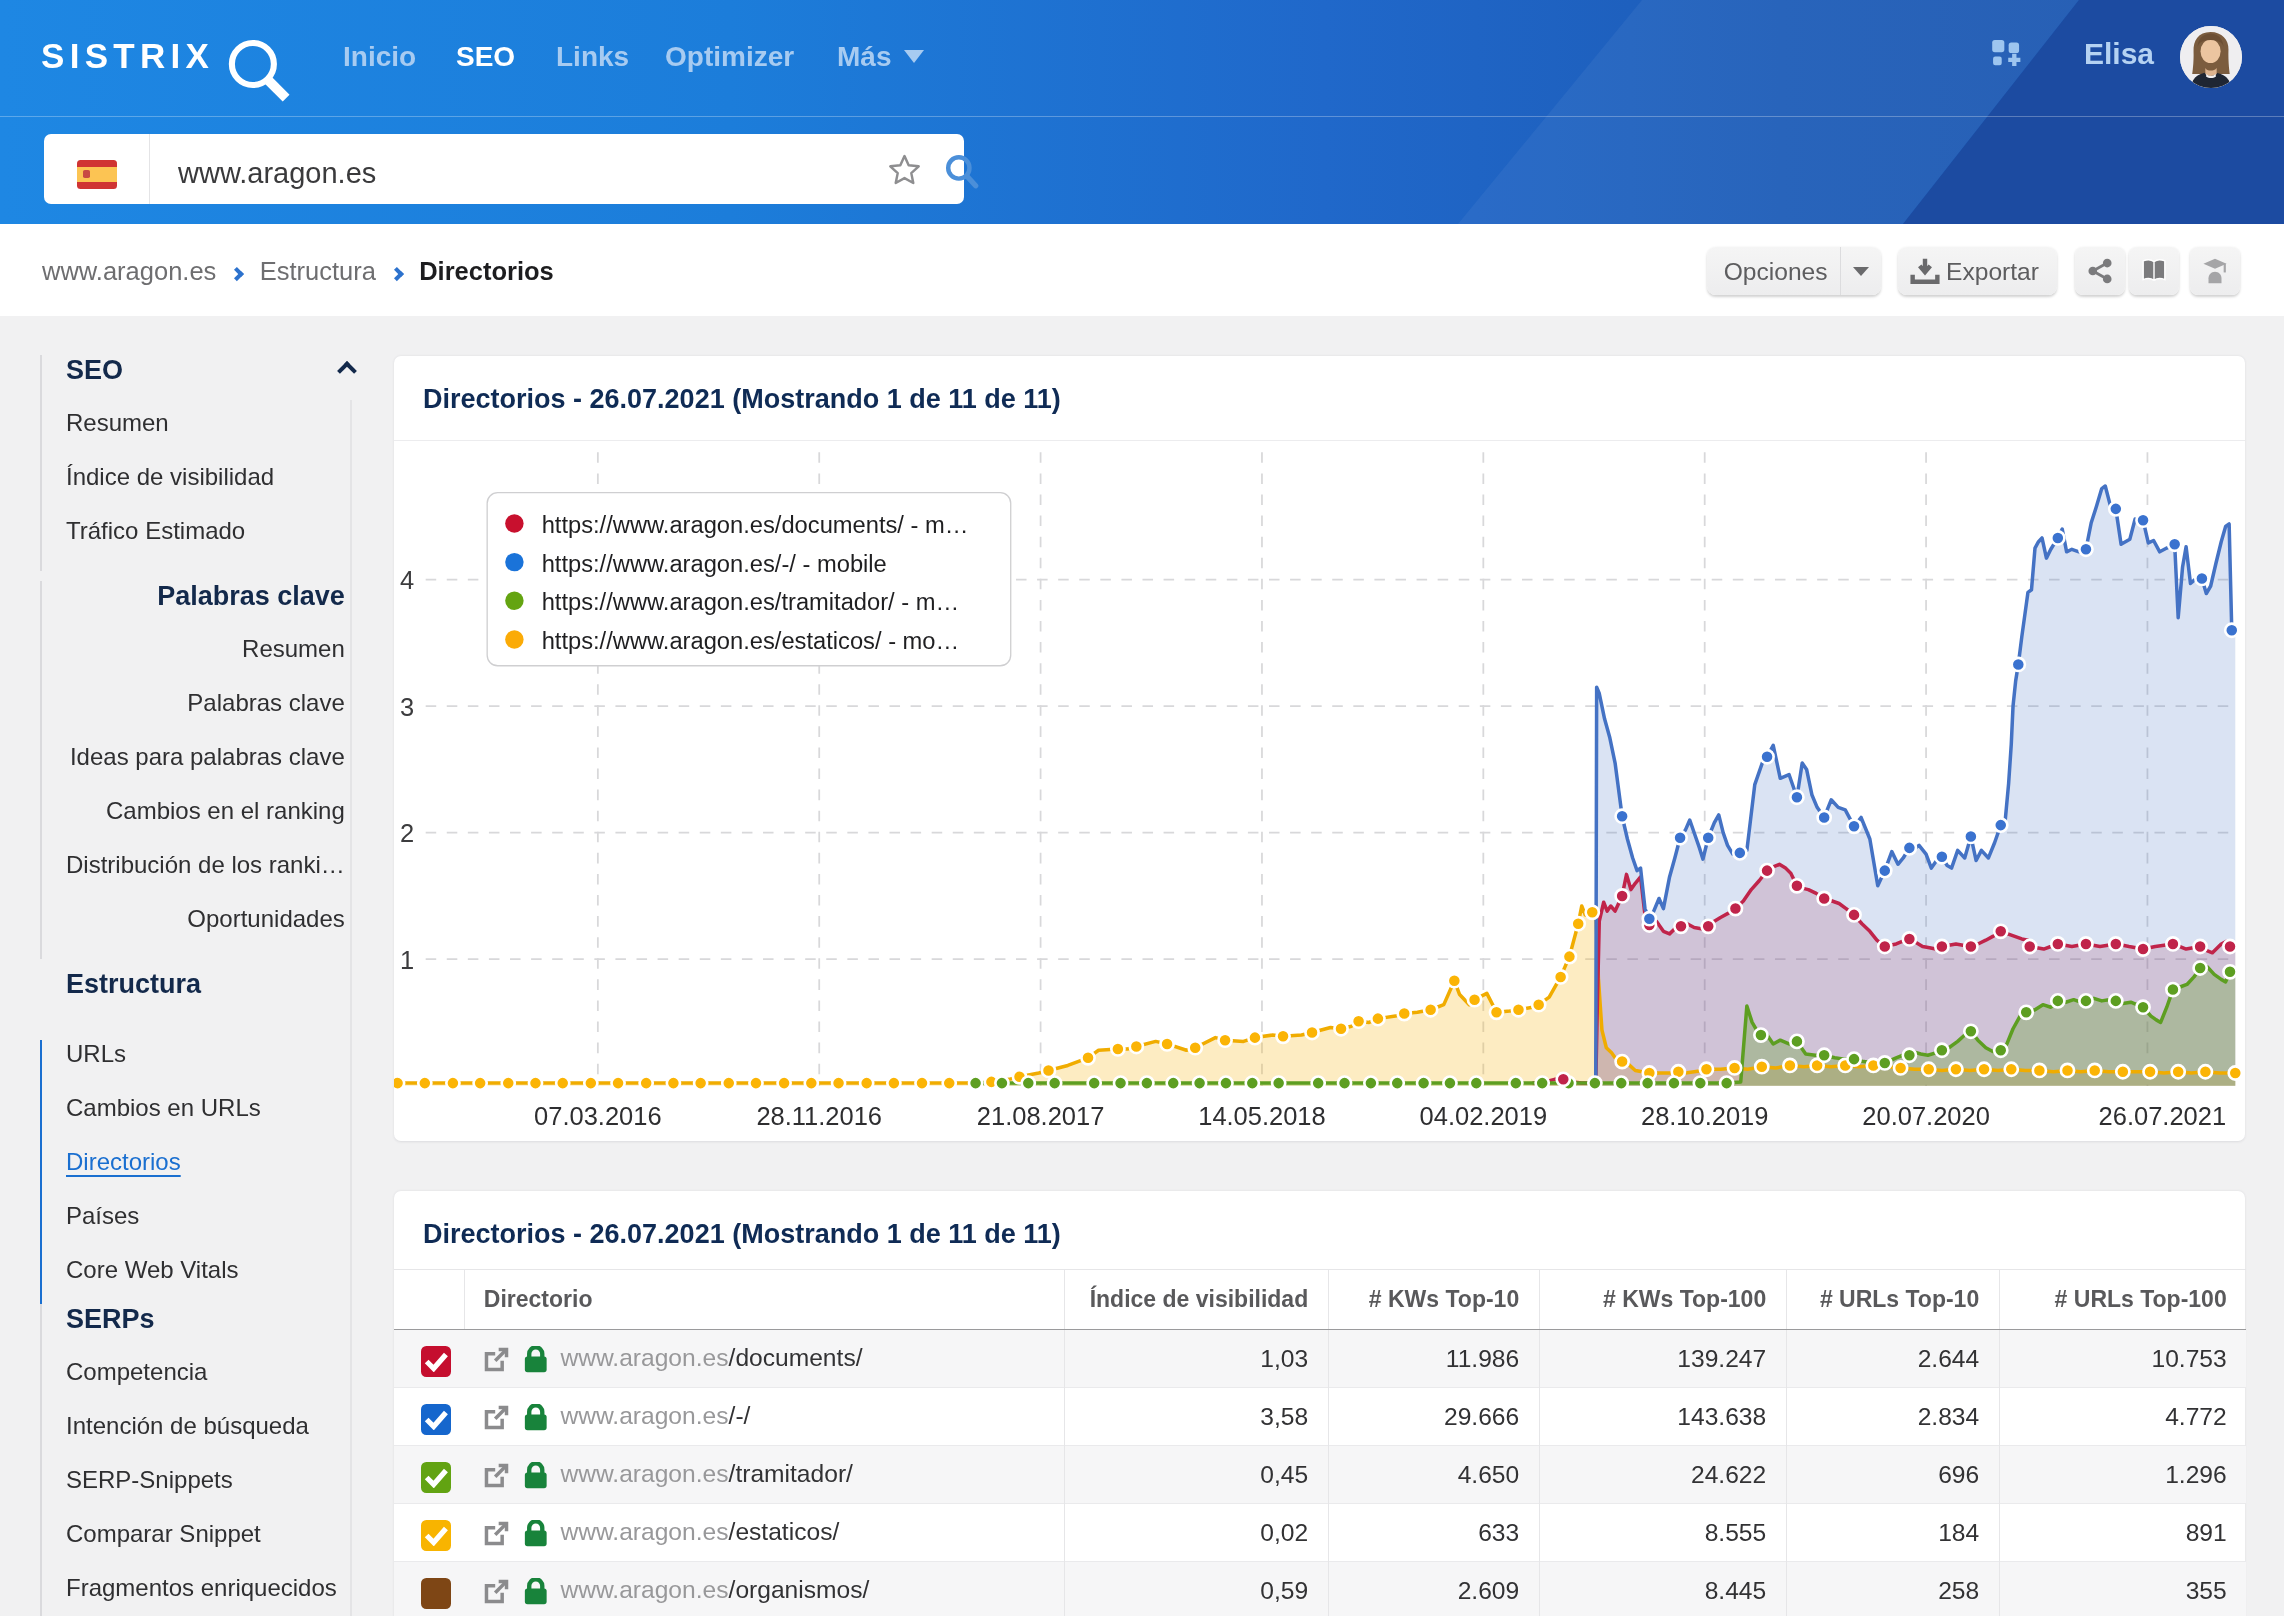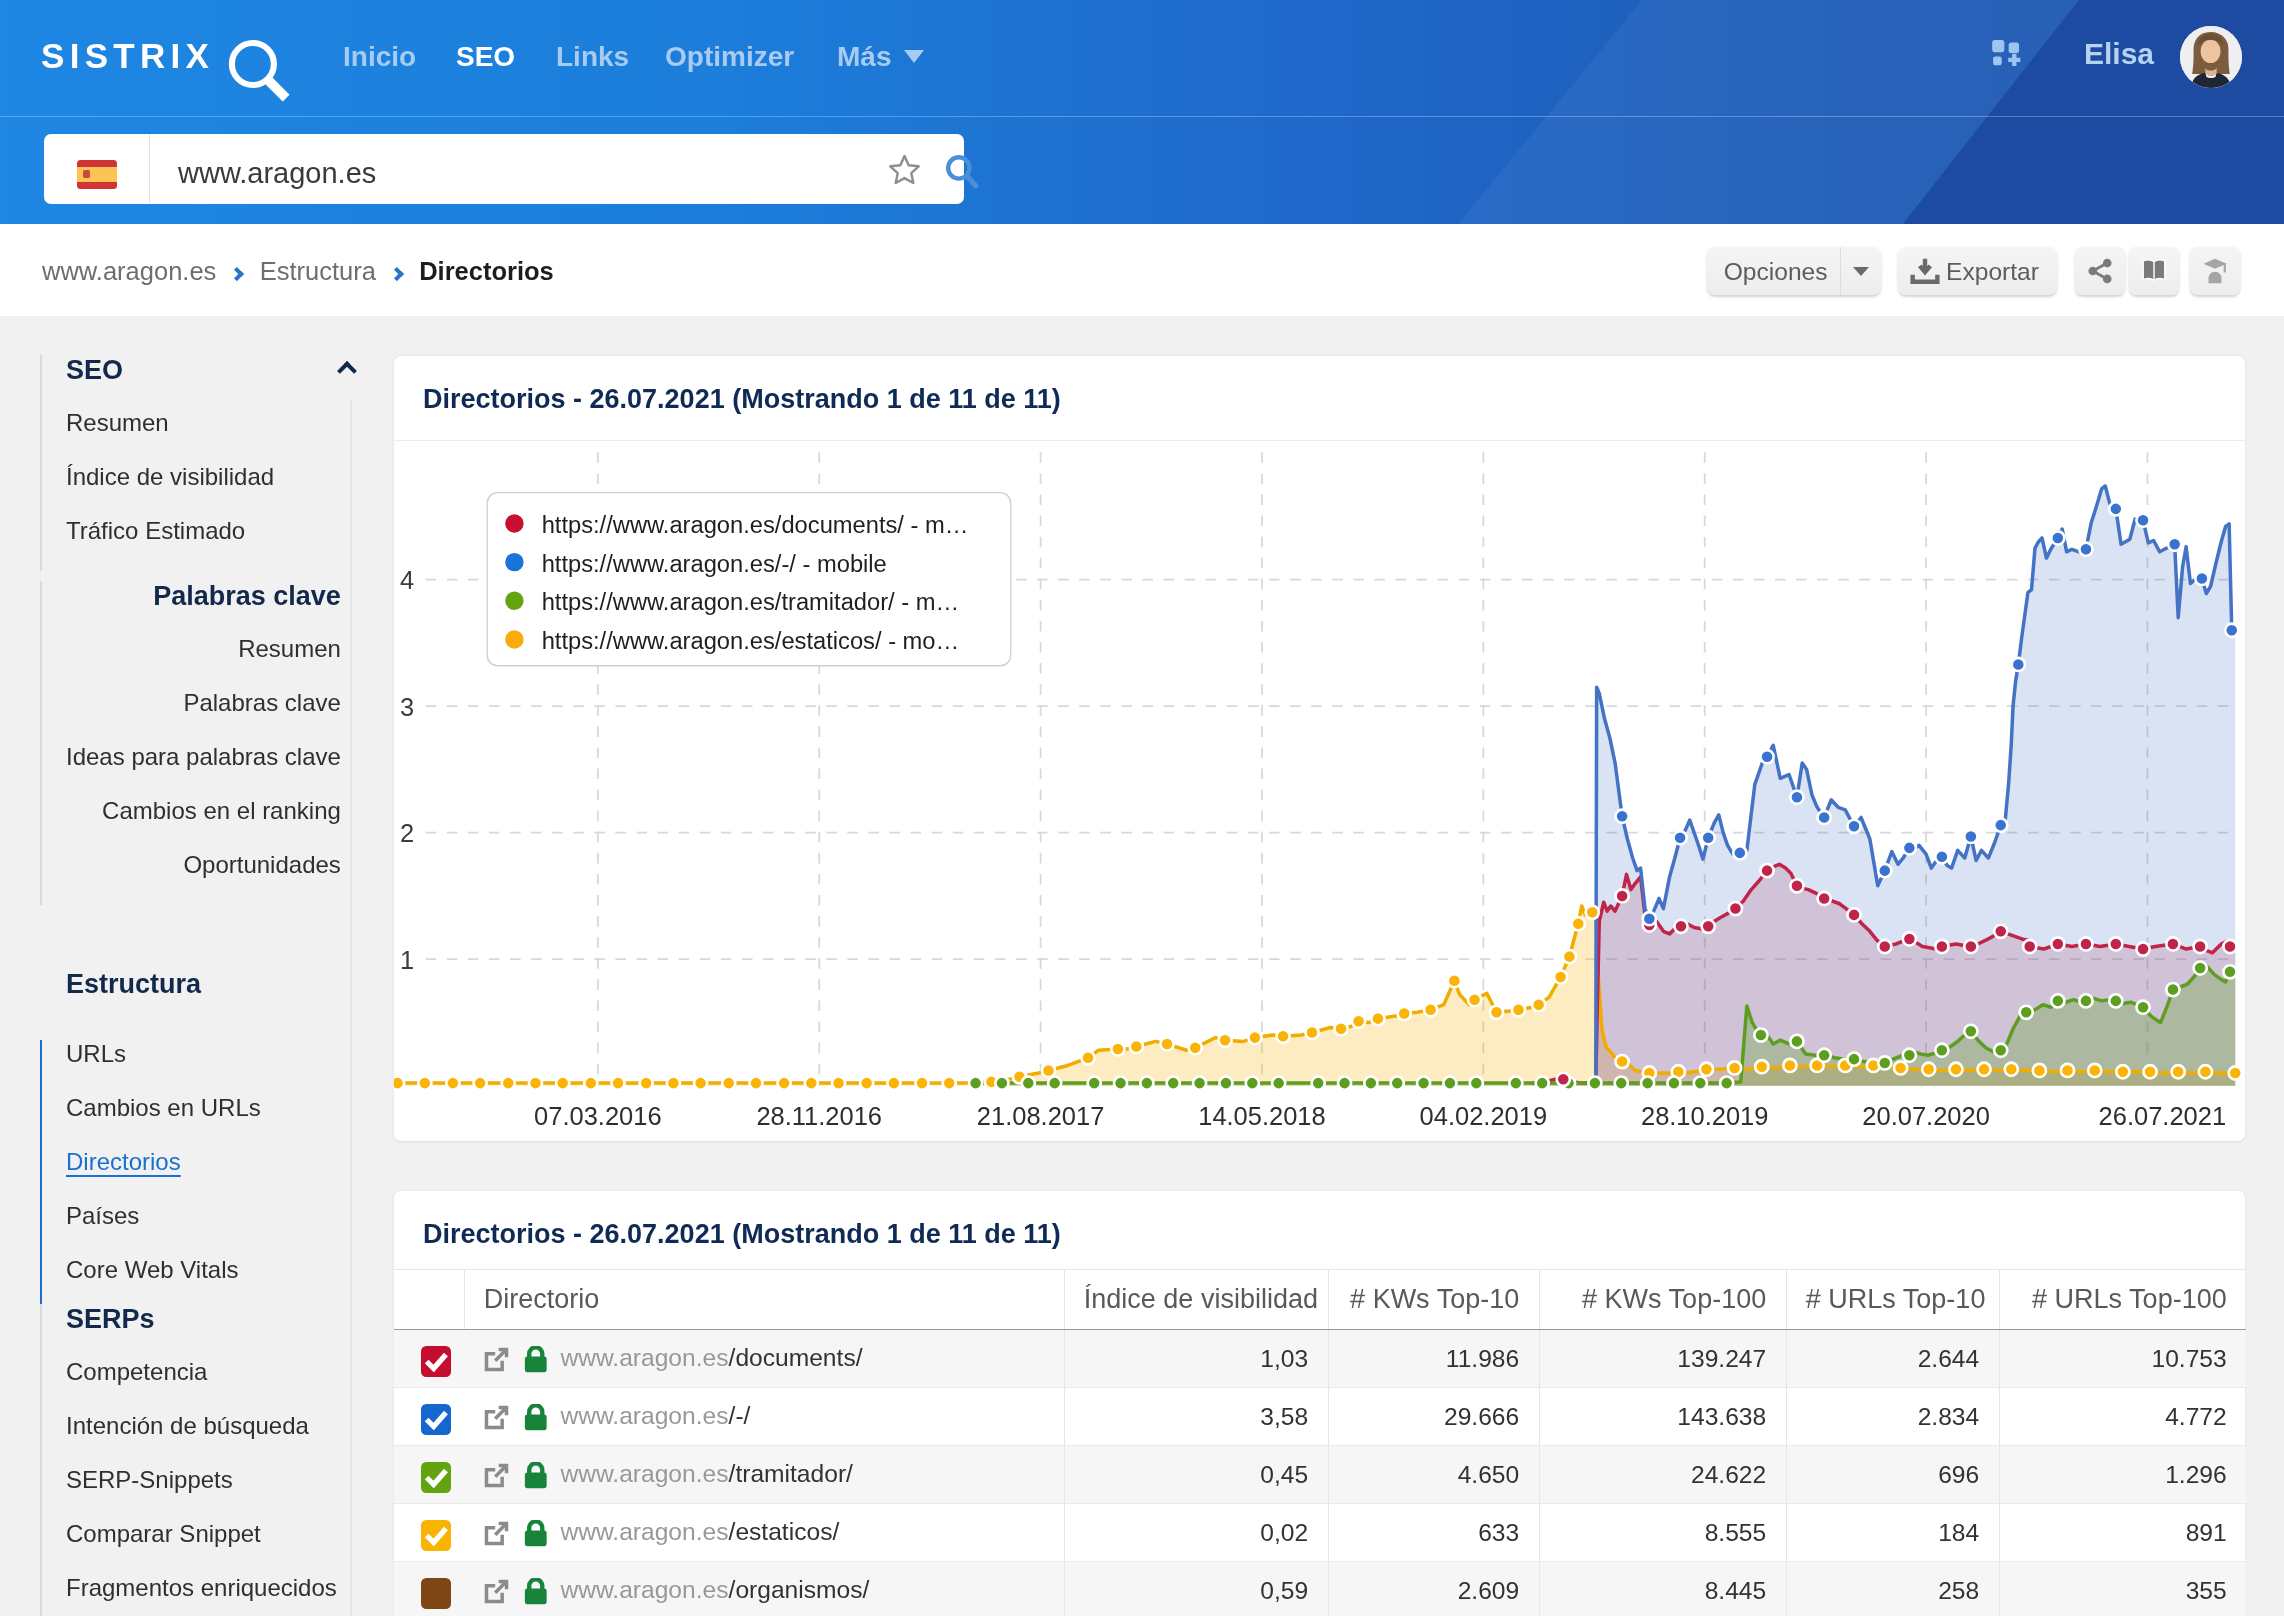--- a/index.html
+++ b/index.html
@@ -63,21 +63,21 @@
 
 
 .card { position:absolute; left:394px; width:1851px; background:#fff; border-radius:7px; box-shadow:0 0.9px 2.6px rgba(40,40,60,0.10); }
 #card1 { top:356px; height:785px; }
 #card2 { top:1191px; height:457px; }
 .cardtitle { position:absolute; left:29px; top:28px; font-size:27px; font-weight:bold; color:#0f2b55; }
 #carddiv { position:absolute; left:0; top:84px; width:1851px; height:0.9px; background:#ececee; }
 
 
 #tbl { position:absolute; left:0px; top:78px; width:1851px; table-layout:fixed; border-collapse:collapse; font-size:24.6px; color:#323234; }
-#tbl th { font-size:27px; color:#59595b; font-weight:normal; border-bottom:1.8px solid #9a9a9c; border-top:0.9px solid #e6e6e8; }
+#tbl th { font-size:23px; color:#59595b; font-weight:bold; border-bottom:1.8px solid #9a9a9c; border-top:0.9px solid #e6e6e8; }
 #tbl th, #tbl td { padding:0 19.3px; white-space:nowrap; }
 #tbl th { height:60px; }
 #tbl td { height:58px; border-top:0.9px solid #eaeaec; }
 #tbl tr:first-child + tr td { border-top:none; }
 #tbl .num { text-align:right; border-left:0.9px solid #e6e6e8; }
 #tbl th.num { text-align:right; }
 #tbl tr.odd td { background:#f6f6f7; }
 #tbl td.cb { border-left:none; padding:0; }
 .cbx { width:30px; height:31px; border-radius:5.3px; display:block; margin:5.3px 0 0 27px; position:relative; }
 .cbx svg { position:absolute; left:2.6px; top:5.3px; }
@@ -185,20 +185,21 @@
     <div class="side-i">Resumen</div>
     <div class="side-i">Índice de visibilidad</div>
     <div class="side-i">Tráfico Estimado</div>
   </div>
   <div class="side-sec" style="top:581px;text-align:right;">
     <div class="side-h">Palabras clave</div>
     <div class="side-i">Resumen</div>
     <div class="side-i">Palabras clave</div>
     <div class="side-i">Ideas para palabras clave</div>
     <div class="side-i">Cambios en el ranking</div>
+    <div class="side-i">Distribución de los ranki…</div>
     <div class="side-i">Oportunidades</div>
   </div>
   <div class="side-sec nob" style="top:969px;">
     <div class="side-h">Estructura</div>
   </div>
   <div class="side-sec blue" style="top:1040px;">
     <div class="side-i">URLs</div>
     <div class="side-i">Cambios en URLs</div>
     <div class="side-i active"><a href="#">Directorios</a></div>
     <div class="side-i">Países</div>

